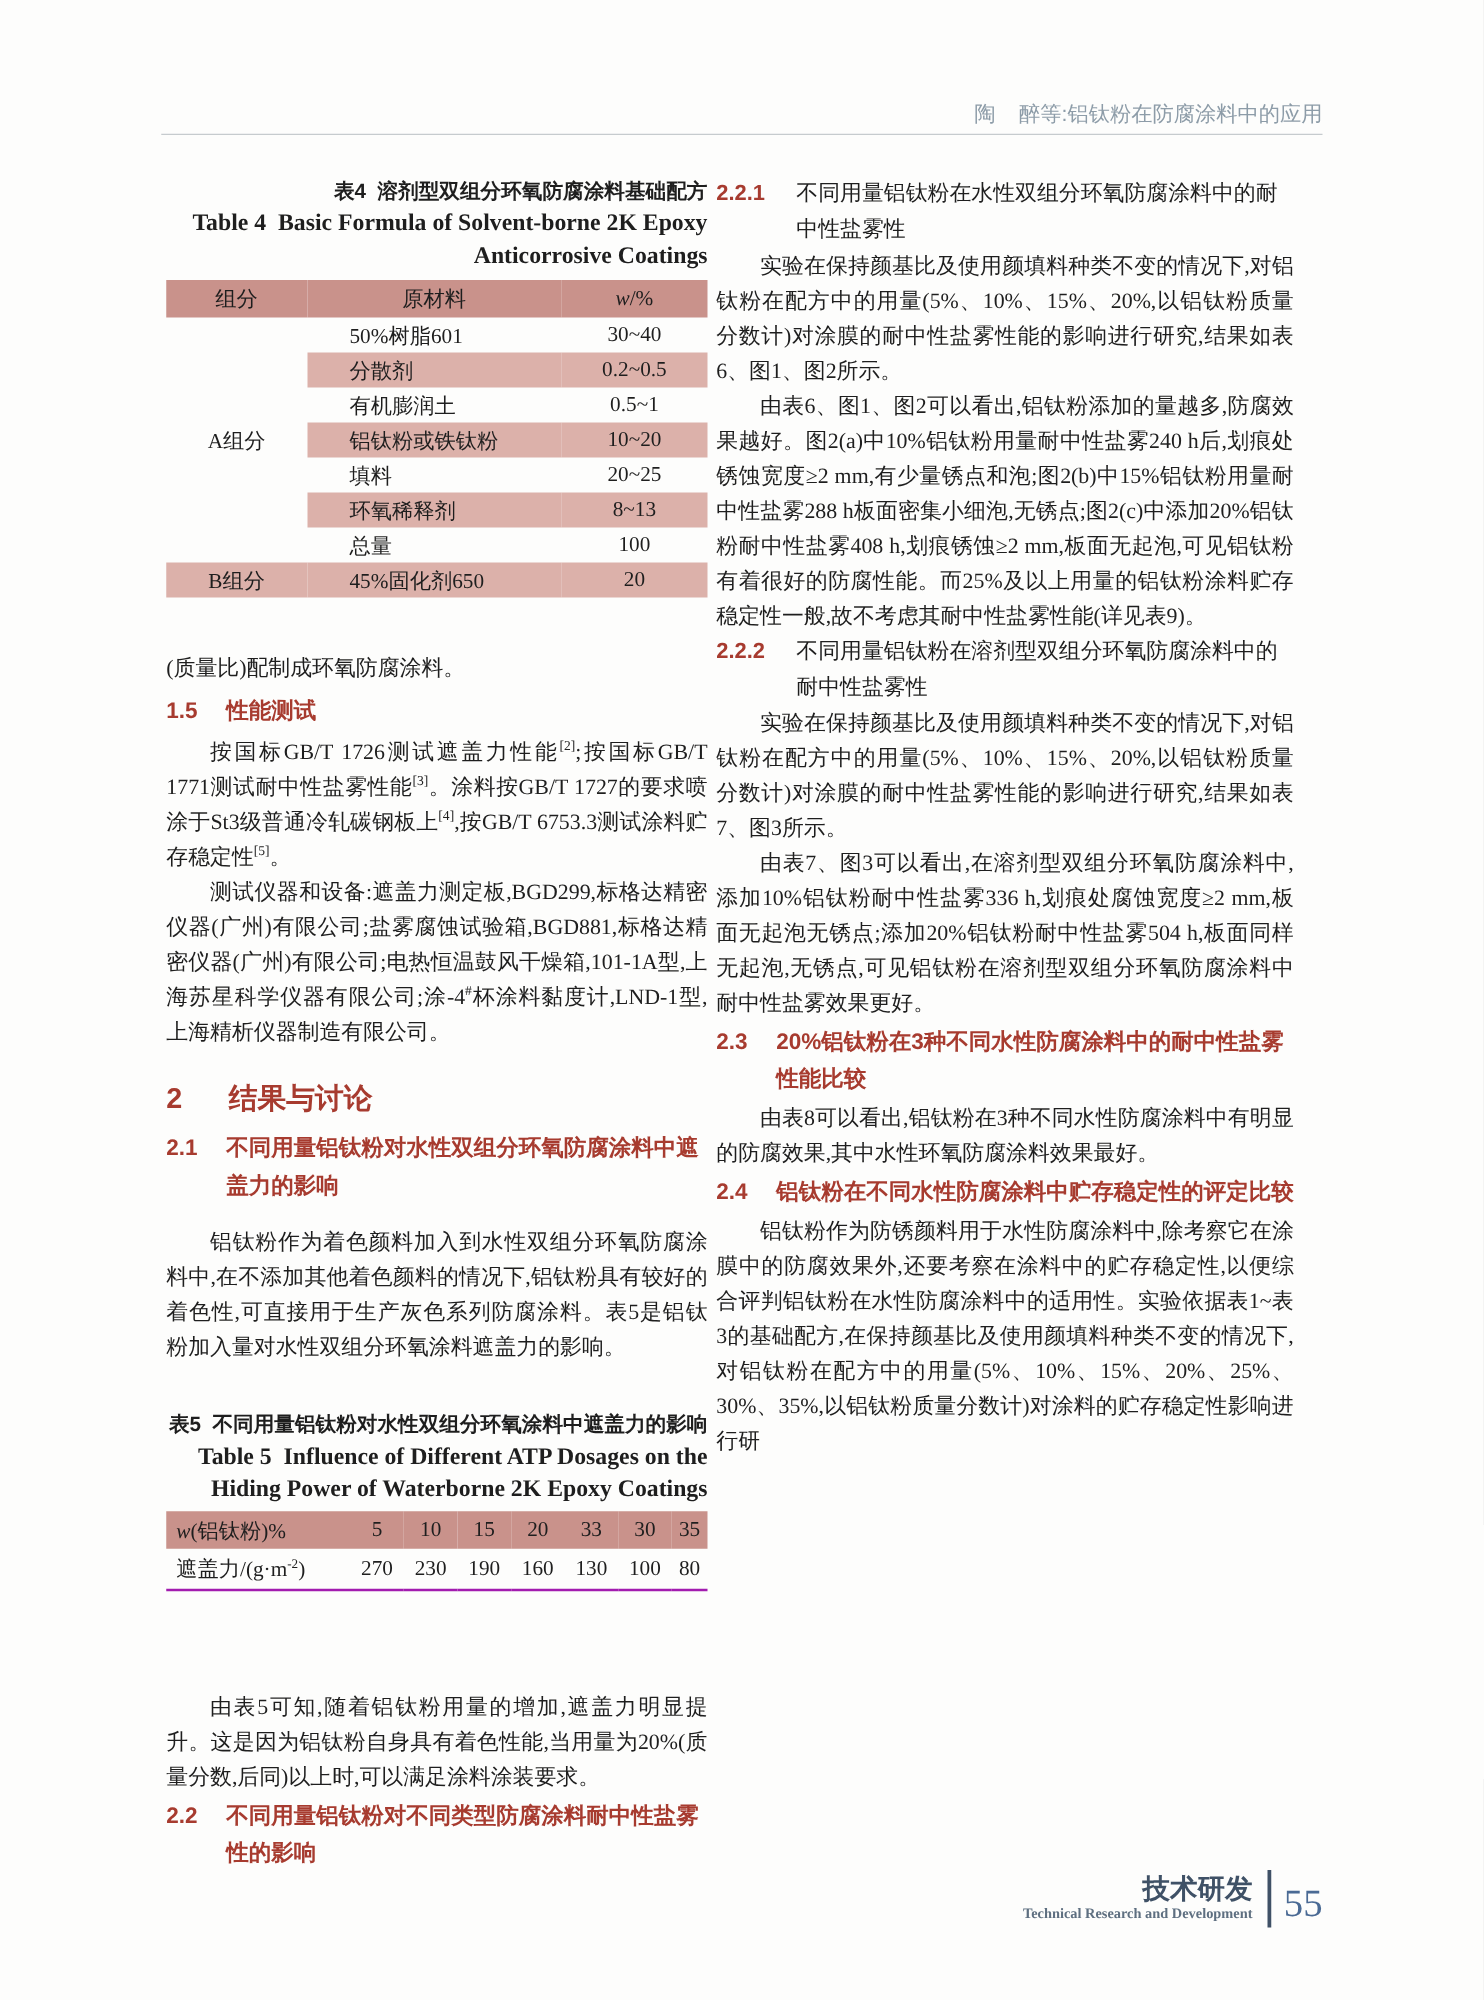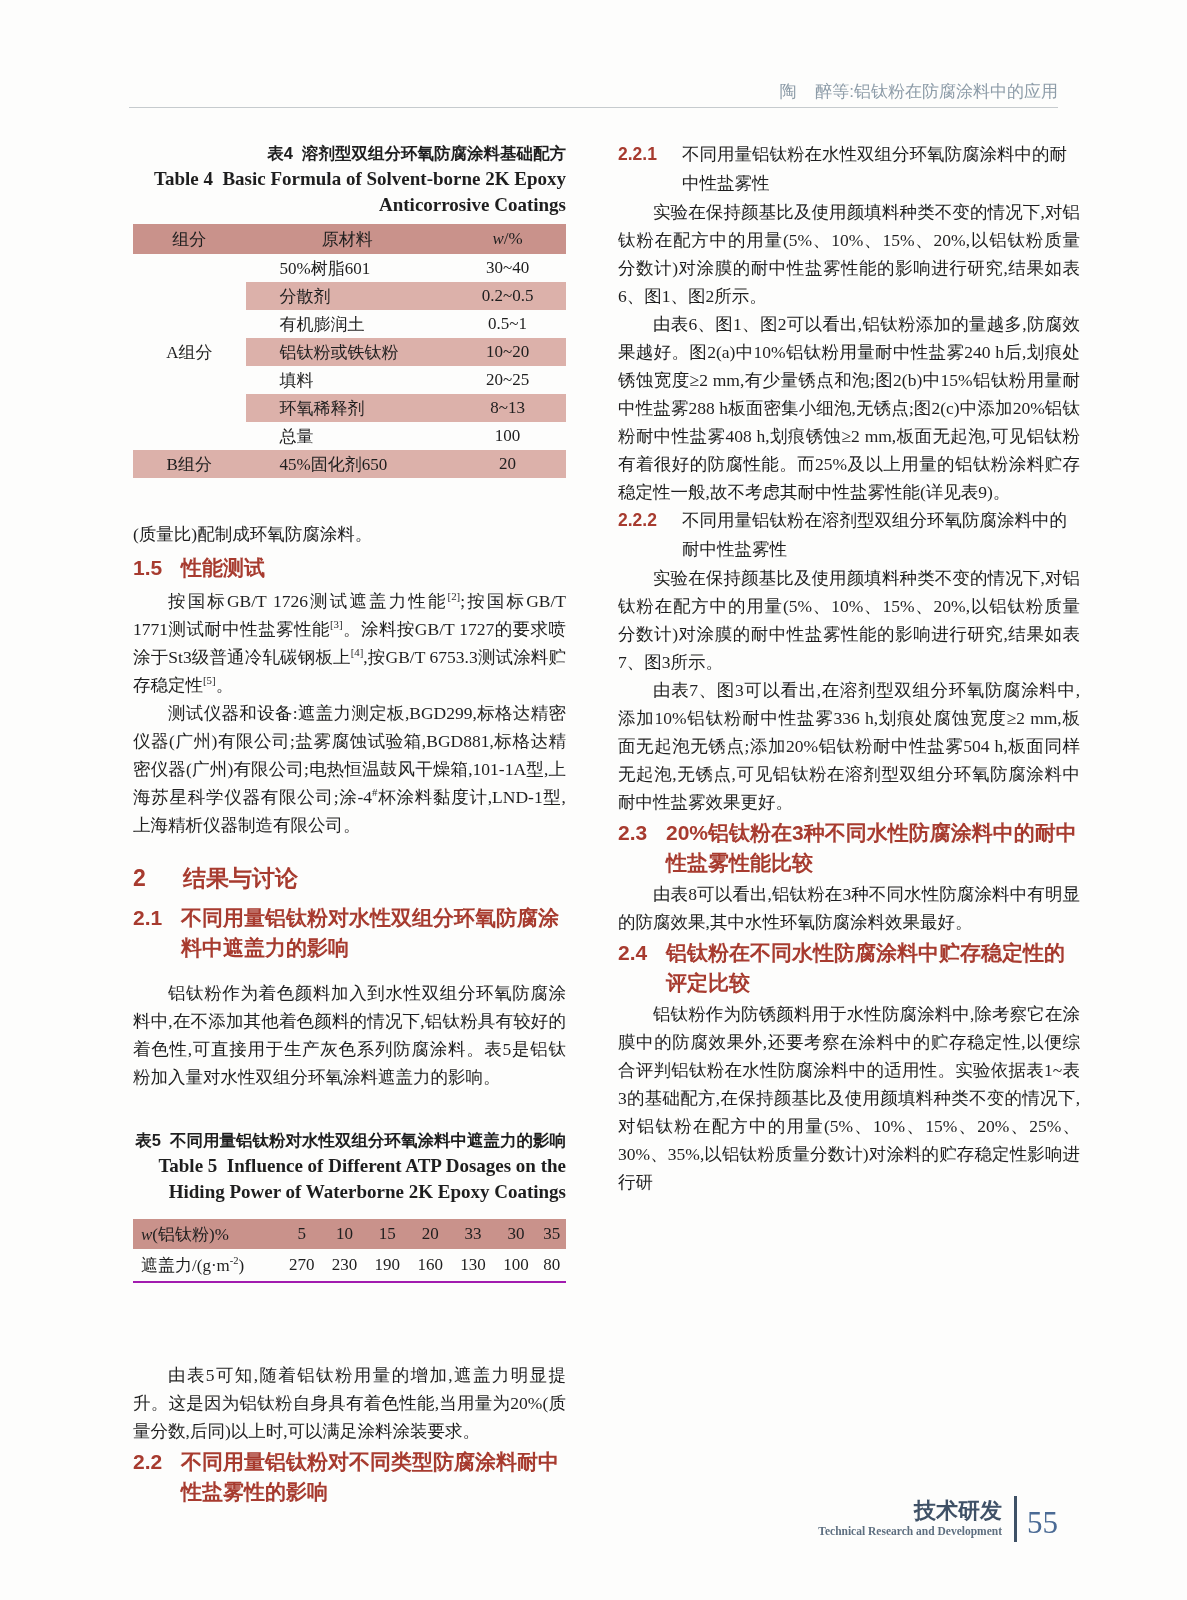--- a/index.html
+++ b/index.html
@@ -18,21 +18,21 @@
     white-space:pre;
     font-family:"Liberation Sans","DejaVu Sans",sans-serif;
   }
   .header-rule{
     position:absolute;top:107px;left:129px;right:129px;
     height:1px;background:#c6cbce;
   }
   
   .col{position:absolute;top:140px;}
   .col-left{left:133px;width:433px;}
-  .col-right{left:618px;width:462px;}
+  .col-right{left:573px;width:462px;}
 
   p.body{
     margin:0;
     font-size:17.5px;line-height:28px;
     text-align:justify;
     text-indent:2em;
   }
   p.body.noindent{text-indent:0;}
   sup{font-size:0.62em;line-height:0;vertical-align:super;}
 
@@ -43,32 +43,32 @@
 
   
   table{border-collapse:collapse;width:100%;}
   td{font-size:17px;height:28px;padding:0;}
   .t-head td{background:#c9928b;text-align:center;height:30px;}
   .t4 .c1{width:26%;text-align:center;}
   .t4 .c2{width:47%;text-align:left;padding-left:34px;}
   .t4 .c3{width:27%;text-align:center;}
   .t4 td.shade{background:#dcb1aa;}
   .t4 .rowB td{background:#dcb1aa;}
-  .t5{margin-top:14px;}
+  .t5{margin-top:4px;}
   .t5 .lab{width:34%;text-align:left;padding-left:8px;}
   .t5 .num{text-align:center;}
   .t5 .r1 td{background:#c9928b;height:30px;}
   .t5 .r2 td{border-bottom:2px solid #a21caf;height:32px;}
 
   
   .h-red{
     display:flex;
     font-family:"Liberation Sans","DejaVu Sans",sans-serif;
     font-weight:bold;color:#a73b2f;
-    font-size:21px;line-height:30px;
+    font-size:18px;line-height:30px;
     text-align:left;
   }
   .h-red .no{flex:0 0 48px;}
   .h-red .tt{flex:1;}
   .h-sect{
     display:flex;
     font-family:"Liberation Sans","DejaVu Sans",sans-serif;
     font-weight:bold;color:#a73b2f;
     font-size:23px;line-height:34px;
   }

